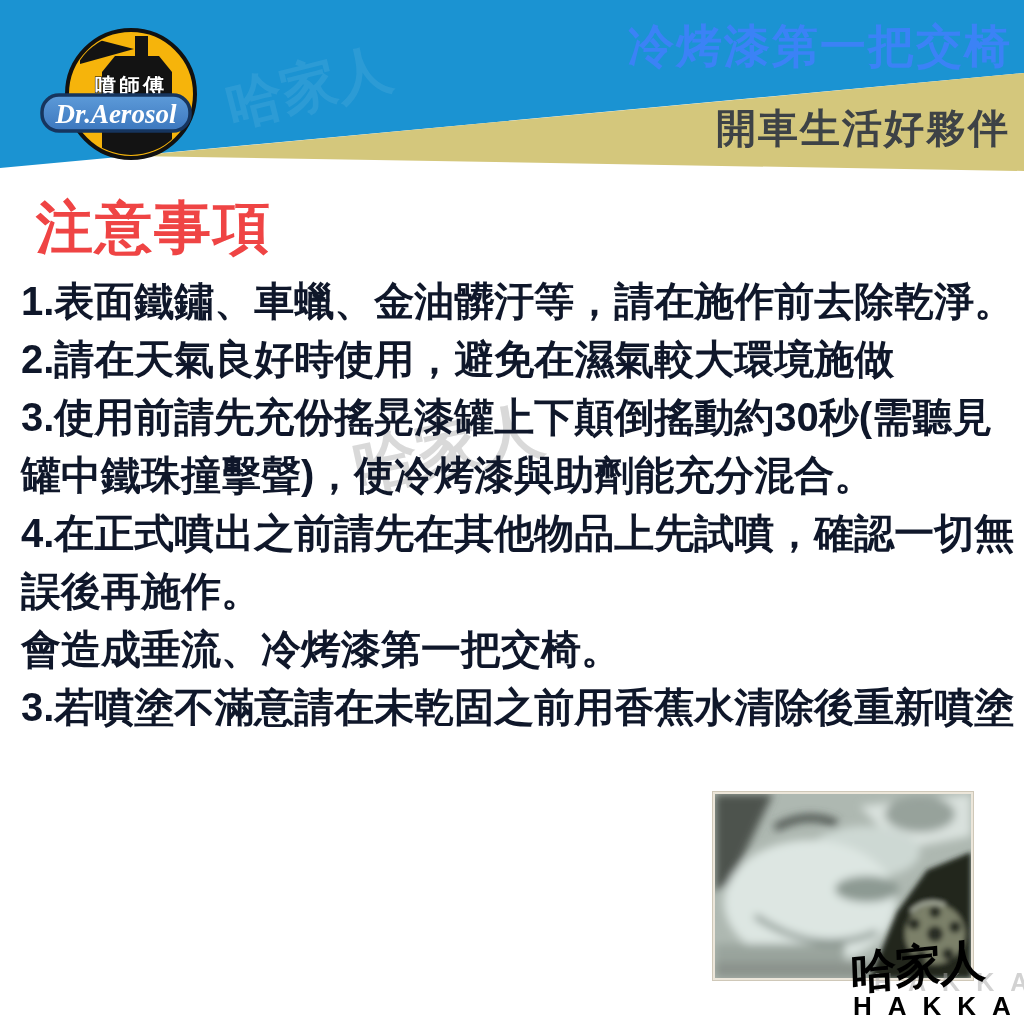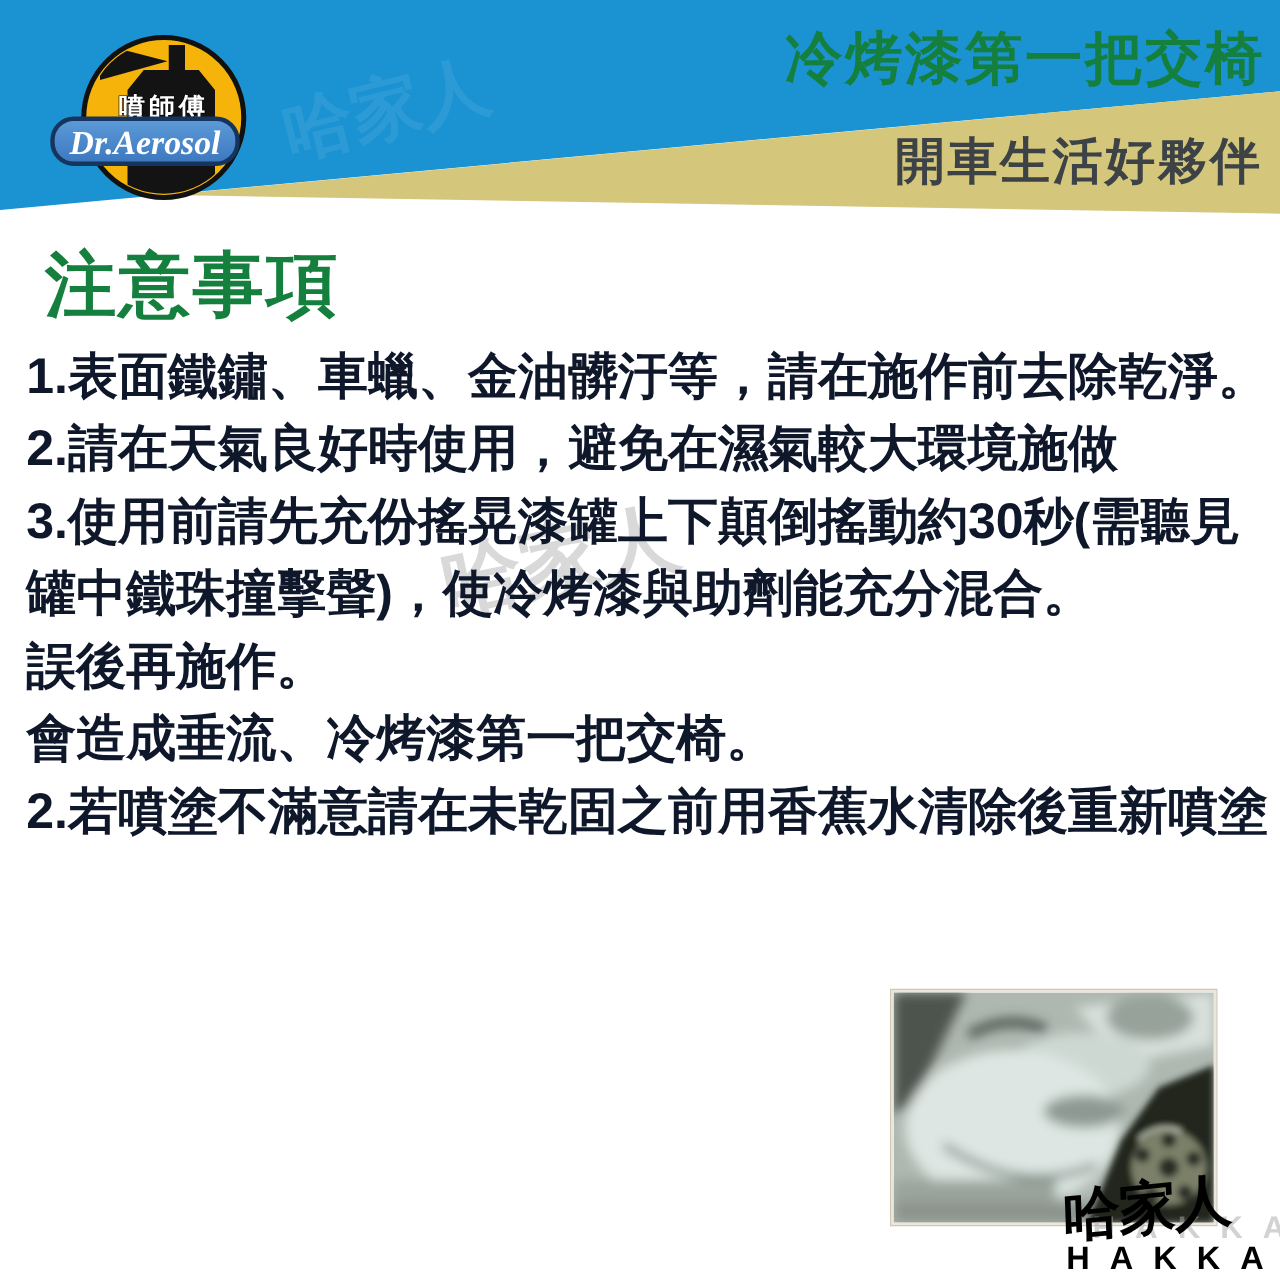--- a/index.html
+++ b/index.html
@@ -4,35 +4,35 @@
 <style>
   html,body{margin:0;padding:0;}
   .page{
     position:relative;width:1024px;height:1024px;background:#ffffff;
     overflow:hidden;font-family:"Liberation Sans",sans-serif;
   }
   
   .header-bg{position:absolute;left:0;top:0;z-index:1;}
   .header-title{
     position:absolute;top:16px;right:12px;z-index:3;
-    font-size:46px;font-weight:bold;color:#15803d;letter-spacing:2px;white-space:nowrap;
+    font-size:46px;font-weight:bold;color:#3b82f6;letter-spacing:2px;white-space:nowrap;
   }
   .header-subtitle{
     position:absolute;top:101px;right:14px;z-index:3;
     font-size:40px;font-weight:bold;color:#3d4246;letter-spacing:2px;white-space:nowrap;
   }
   .logo-svg{position:absolute;left:36px;top:22px;z-index:4;}
   
   .wm{position:absolute;font-weight:bold;white-space:nowrap;pointer-events:none;}
   .wm-header{left:225px;top:50px;z-index:2;font-size:56px;color:rgba(255,255,255,0.08);transform:rotate(-14deg);}
   .wm-mid{left:352px;top:405px;z-index:1;font-size:64px;color:rgba(185,185,185,0.55);transform:rotate(-12deg);}
   
   .notice-heading{
     position:absolute;left:36px;top:190px;z-index:2;
-    font-size:57px;font-weight:bold;color:#15803d;letter-spacing:2px;white-space:nowrap;
+    font-size:57px;font-weight:bold;color:#ef4444;letter-spacing:2px;white-space:nowrap;
   }
   .notice-list{position:absolute;left:21px;top:272px;width:1000px;z-index:2;}
   .line{
     font-size:40px;font-weight:bold;color:#0f172a;line-height:58px;
     white-space:nowrap;letter-spacing:0px;
   }
   
   .photo{position:absolute;left:713px;top:792px;z-index:2;border:2px solid #ece6da;outline:1px solid #cfc8b8;}
   
   .sig-ghost{
@@ -88,23 +88,24 @@
 
   <div class="wm wm-mid">哈家人</div>
 
   <div class="notice-heading">注意事項</div>
 
   <div class="notice-list">
     <div class="line">1.表面鐵鏽、車蠟、金油髒汙等，請在施作前去除乾淨。</div>
     <div class="line">2.請在天氣良好時使用，避免在濕氣較大環境施做</div>
     <div class="line">3.使用前請先充份搖晃漆罐上下顛倒搖動約30秒(需聽見</div>
     <div class="line">罐中鐵珠撞擊聲)，使冷烤漆與助劑能充分混合。</div>
+    <div class="line">4.在正式噴出之前請先在其他物品上先試噴，確認一切無</div>
     <div class="line">誤後再施作。</div>
     <div class="line">會造成垂流、冷烤漆第一把交椅。</div>
-    <div class="line">2.若噴塗不滿意請在未乾固之前用香蕉水清除後重新噴塗</div>
+    <div class="line">3.若噴塗不滿意請在未乾固之前用香蕉水清除後重新噴塗</div>
   </div>
 
   <svg class="photo" width="256" height="184" viewBox="0 0 256 184">
     <defs>
       <filter id="soft" x="-20%" y="-20%" width="140%" height="140%">
         <feGaussianBlur stdDeviation="4.5"></feGaussianBlur>
       </filter>
       <filter id="soft2" x="-20%" y="-20%" width="140%" height="140%">
         <feGaussianBlur stdDeviation="2.5"></feGaussianBlur>
       </filter>

